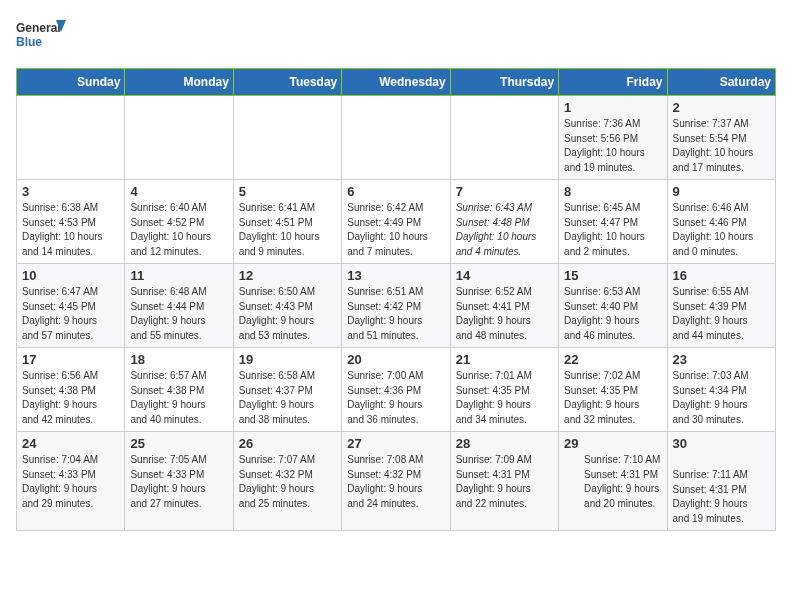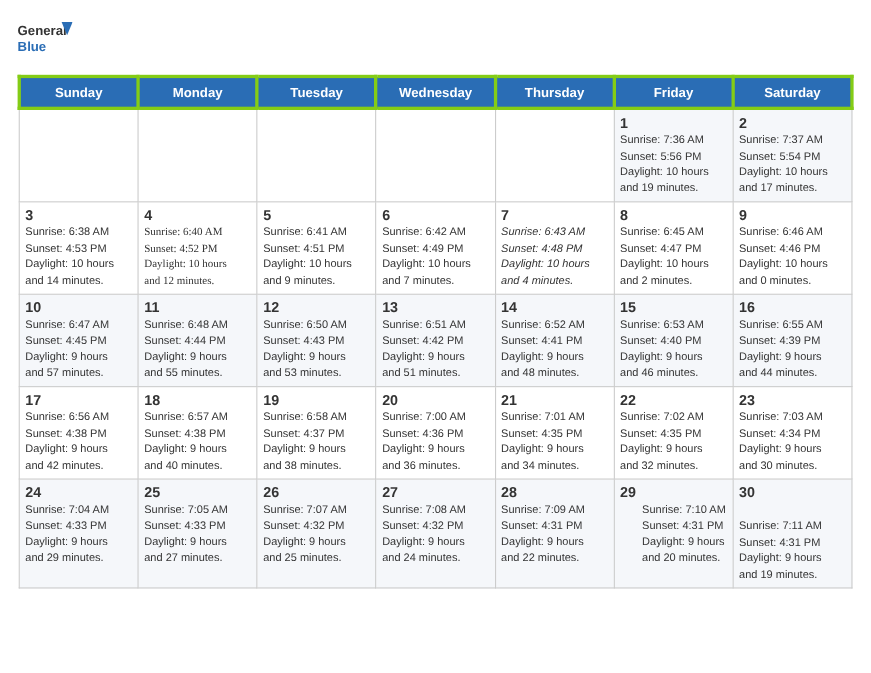--- a/index.html
+++ b/index.html
@@ -37,22 +37,22 @@
       width: 100%;
       border-collapse: collapse;
       table-layout: fixed;
     }
     thead th {
       background-color: #2a6db5;
       color: #fff;
       font-size: 12px;
       font-weight: bold;
       padding: 6px 4px;
-      text-align: center;
-      border: 3px solid #84cc16;
+      text-align: right;
+      border: 1px solid #84cc16;
     }
     tbody td {
       border: 1px solid #ccc;
       vertical-align: top;
       padding: 4px 5px;
       font-size: 10.5px;
       color: #333;
       height: 82px;
       background: #fff;
     }
@@ -128,21 +128,21 @@
       <tr>
         <td>
           <div class="day-num">3</div>
           <div class="day-info" style="white-space: pre-line;">Sunrise: 6:38 AM
 Sunset: 4:53 PM
 Daylight: 10 hours
 and 14 minutes.</div>
         </td>
         <td>
           <div class="day-num">4</div>
-          <div class="day-info" style="white-space: pre-line; font-family: Liberation Serif, serif;">Sunrise: 6:40 AM
+          <div class="day-info" style="white-space: pre-line;">Sunrise: 6:40 AM
 Sunset: 4:52 PM
 Daylight: 10 hours
 and 12 minutes.</div>
         </td>
         <td>
           <div class="day-num">5</div>
           <div class="day-info" style="white-space: pre-line;">Sunrise: 6:41 AM
 Sunset: 4:51 PM
 Daylight: 10 hours
 and 9 minutes.</div>

